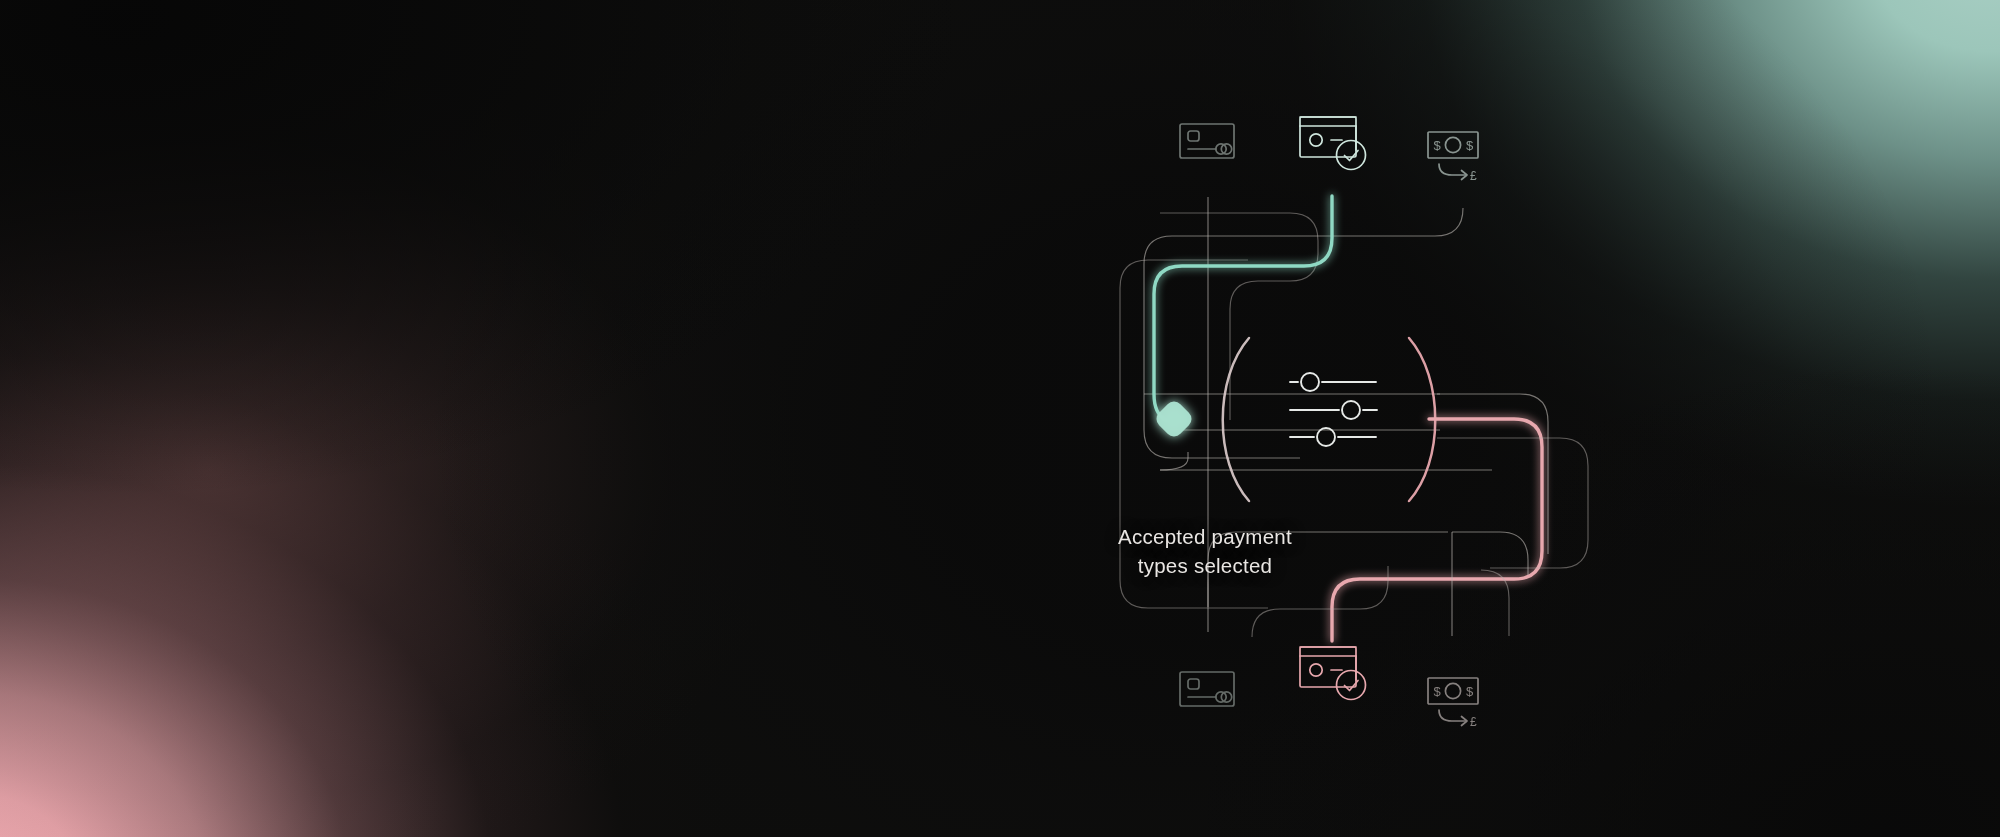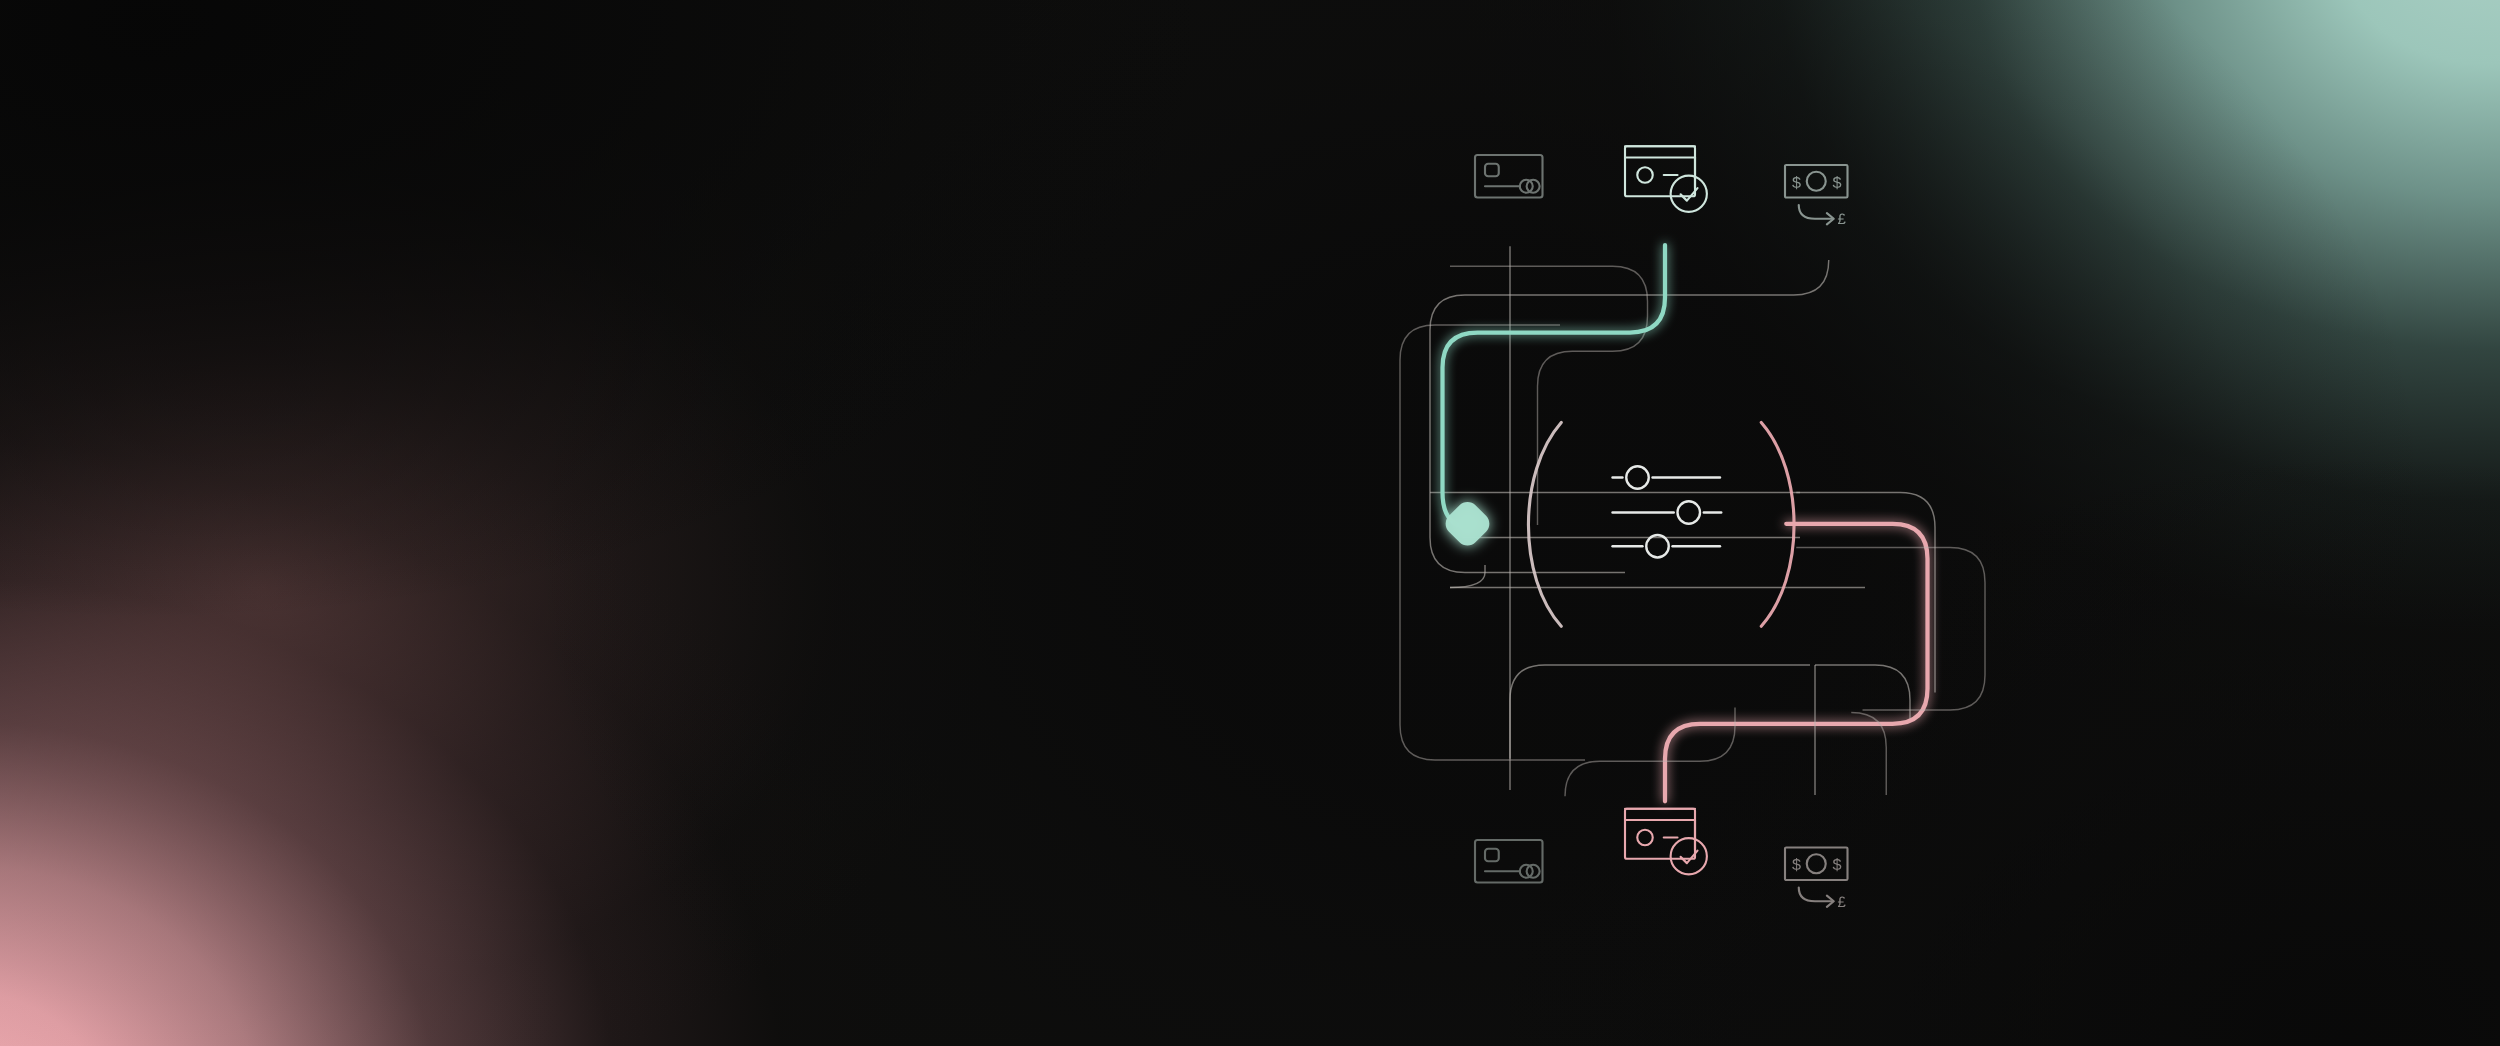--- a/index.html
+++ b/index.html
@@ -246,14 +246,16 @@
       <circle cx="25" cy="13" r="7.6"></circle>
       <text x="5.5" y="18" font-family="Liberation Sans, sans-serif" font-size="13" fill="#8d8785" stroke="none">$</text>
       <text x="38" y="18" font-family="Liberation Sans, sans-serif" font-size="13" fill="#8d8785" stroke="none">$</text>
       <path d="M11,32 Q11,43 24,43 L38,43"></path>
       <path d="M33.5,38.5 L39,43 L33.5,47.5"></path>
       <text x="42" y="47.5" font-family="Liberation Sans, sans-serif" font-size="12" fill="#8d8785" stroke="none">£</text>
     </g>
   </svg>
   </div>
 
+  <div class="caption">Accepted payment
+types selected</div>
 
 </div>
 
 </body></html>

